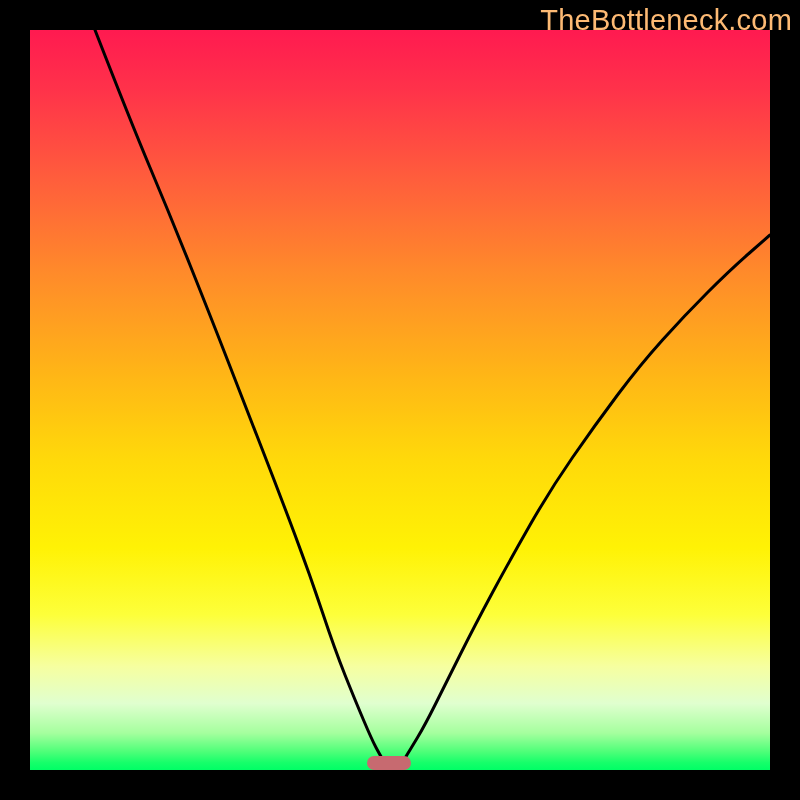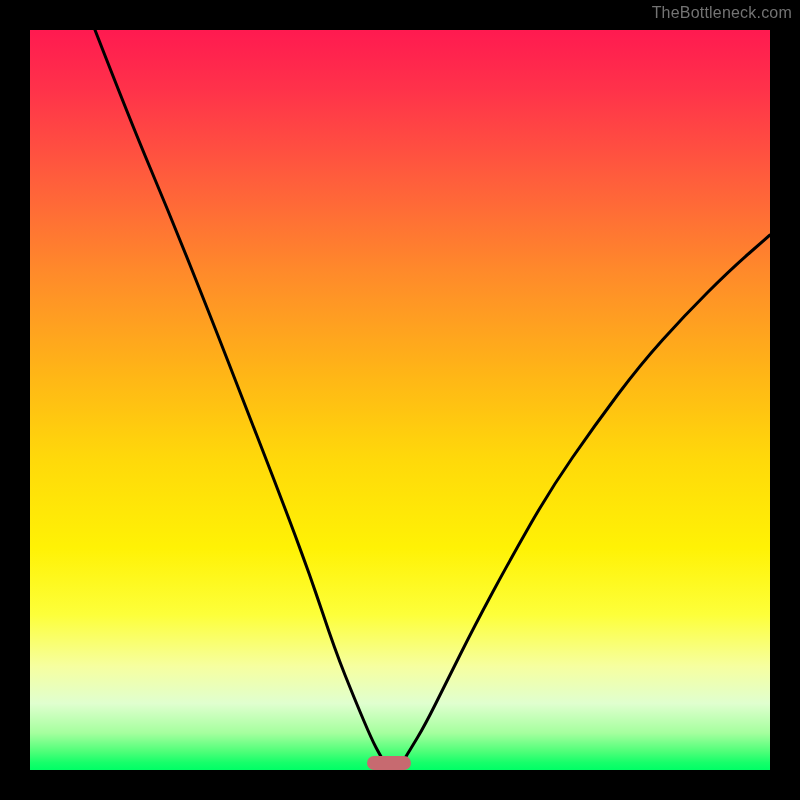--- a/index.html
+++ b/index.html
@@ -55,22 +55,22 @@
   .marker {
     position: absolute;
     height: 14px;
     border-radius: 8px;
     background: #c76a70;
   }
   .watermark {
     position: absolute;
     top: 4px;
     right: 8px;
-    color: #737373;
-    font-size: 16px;
+    color: #fdba74;
+    font-size: 29px;
     font-weight: 500;
     letter-spacing: 0.2px;
     user-select: none;
   }
 </style>
 </head>
 <body>
 
 <div class="frame">
 

